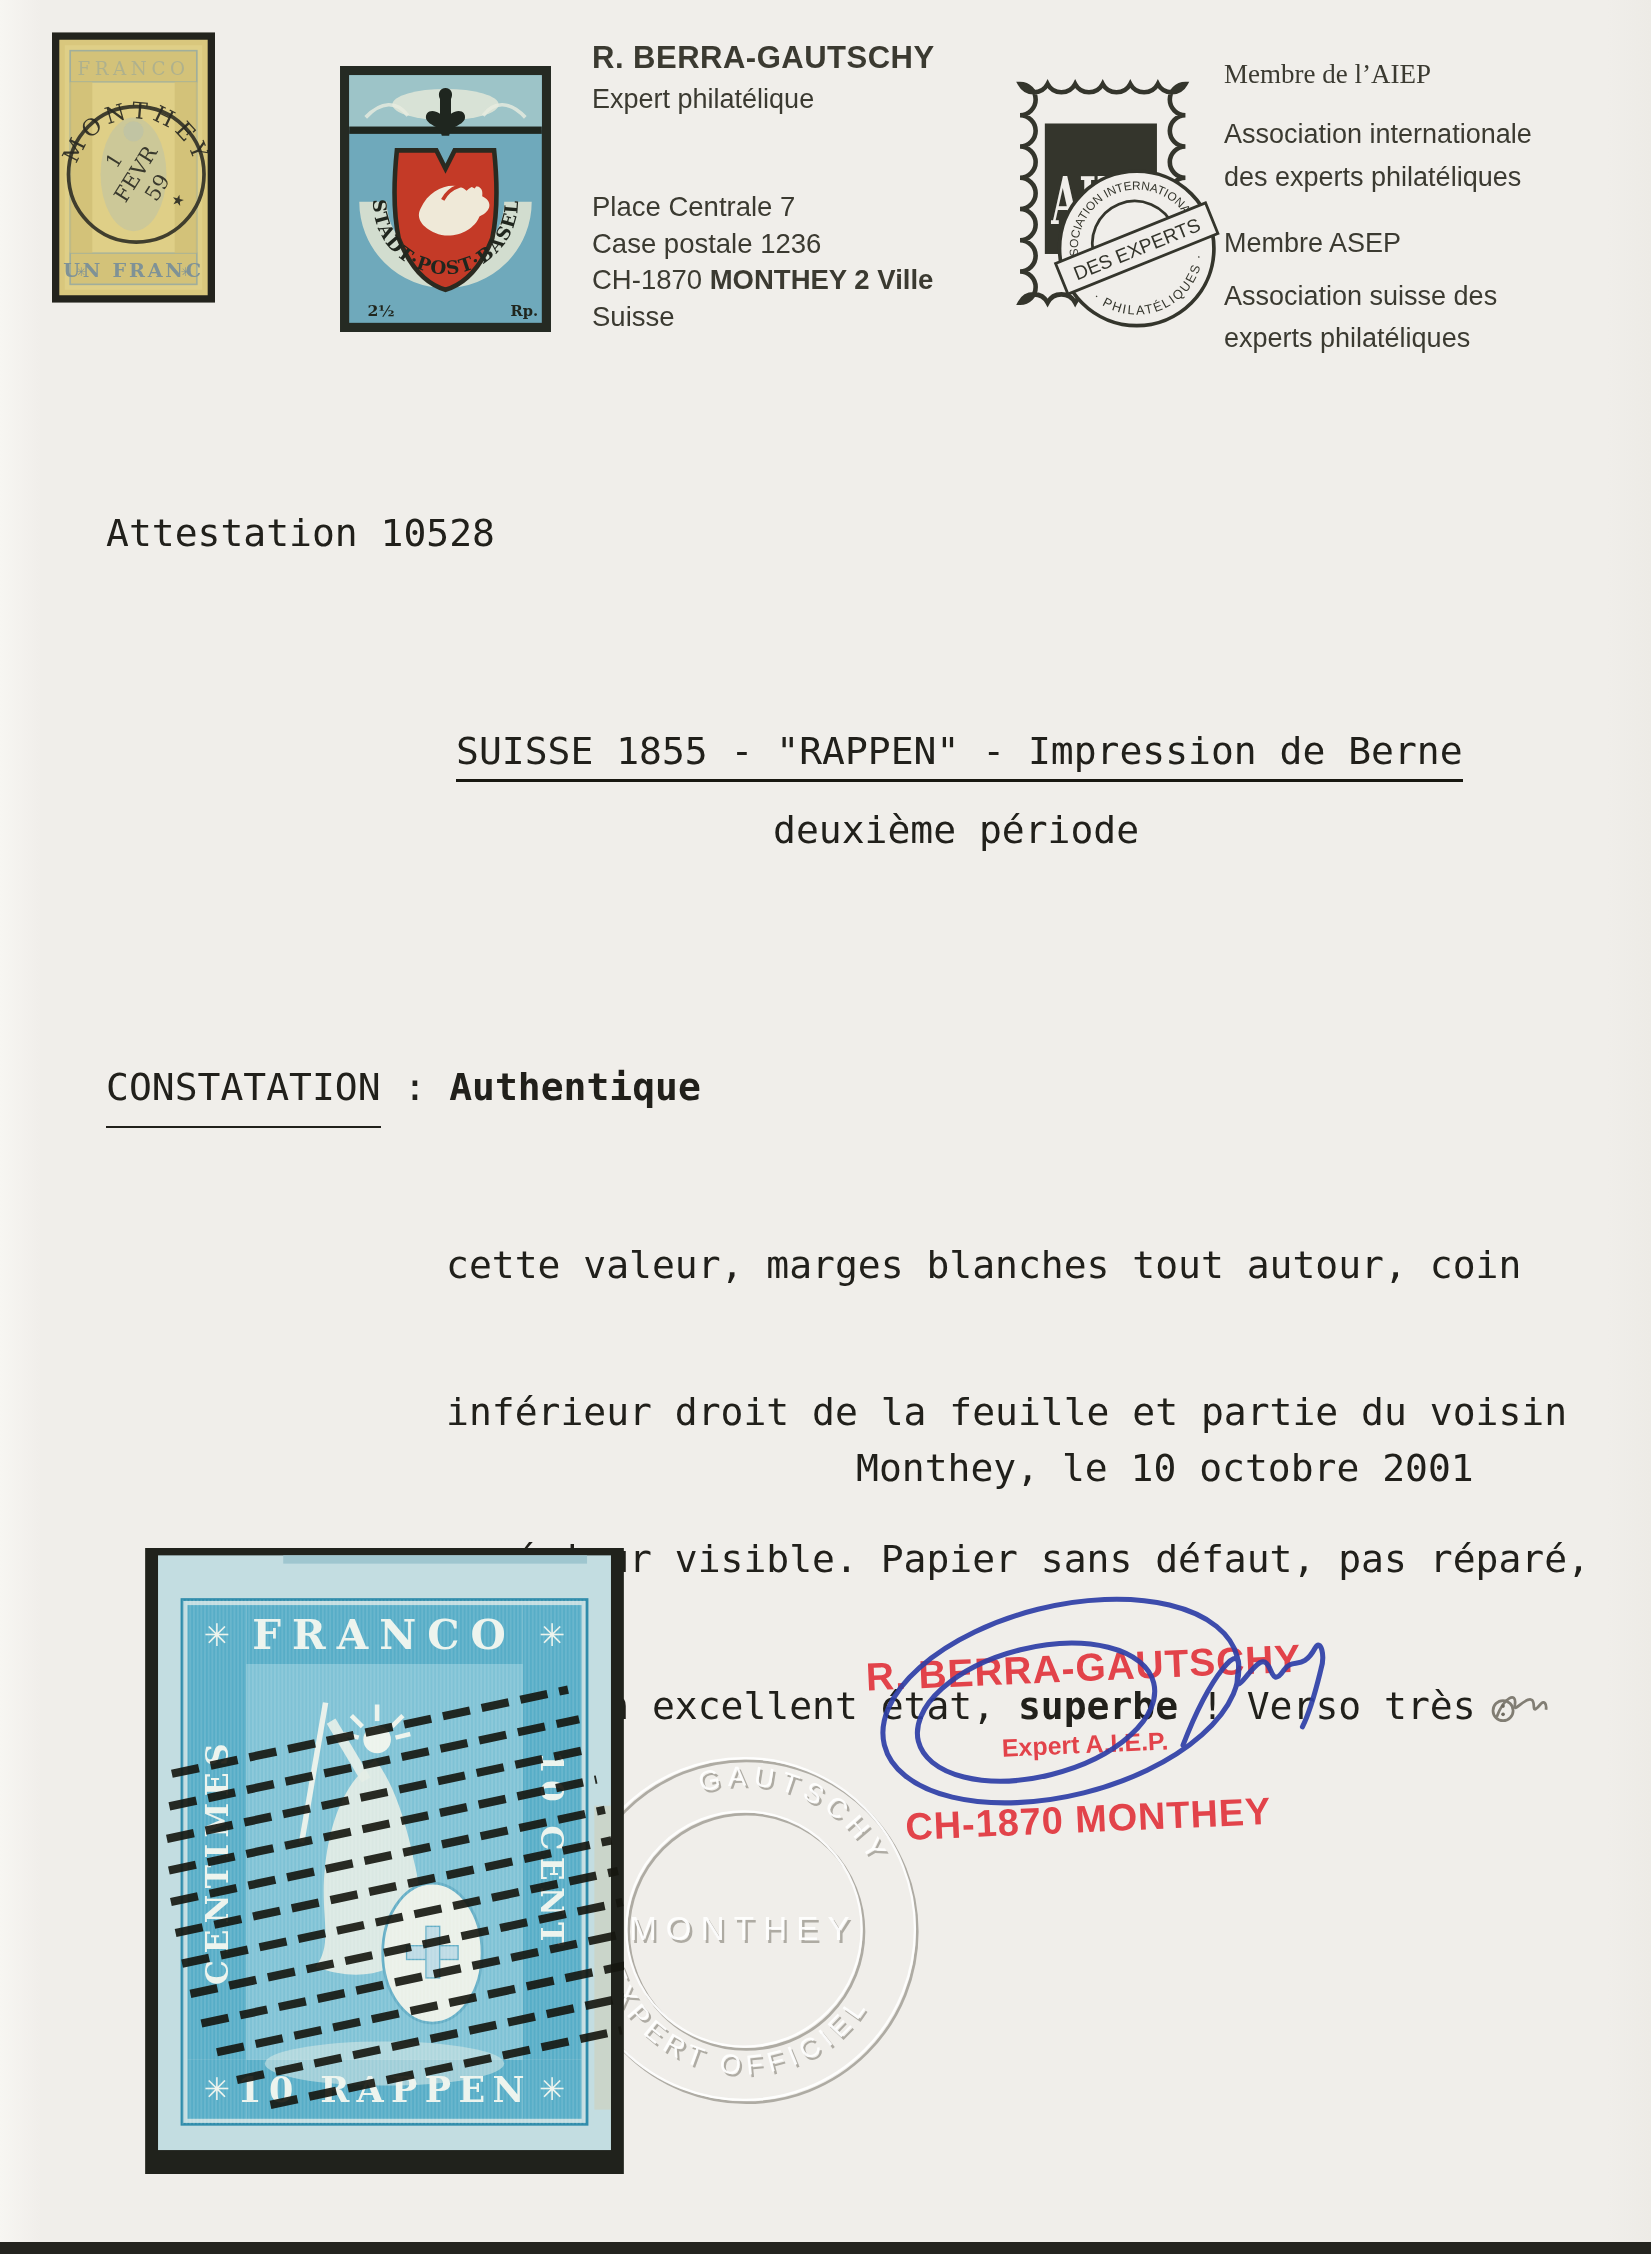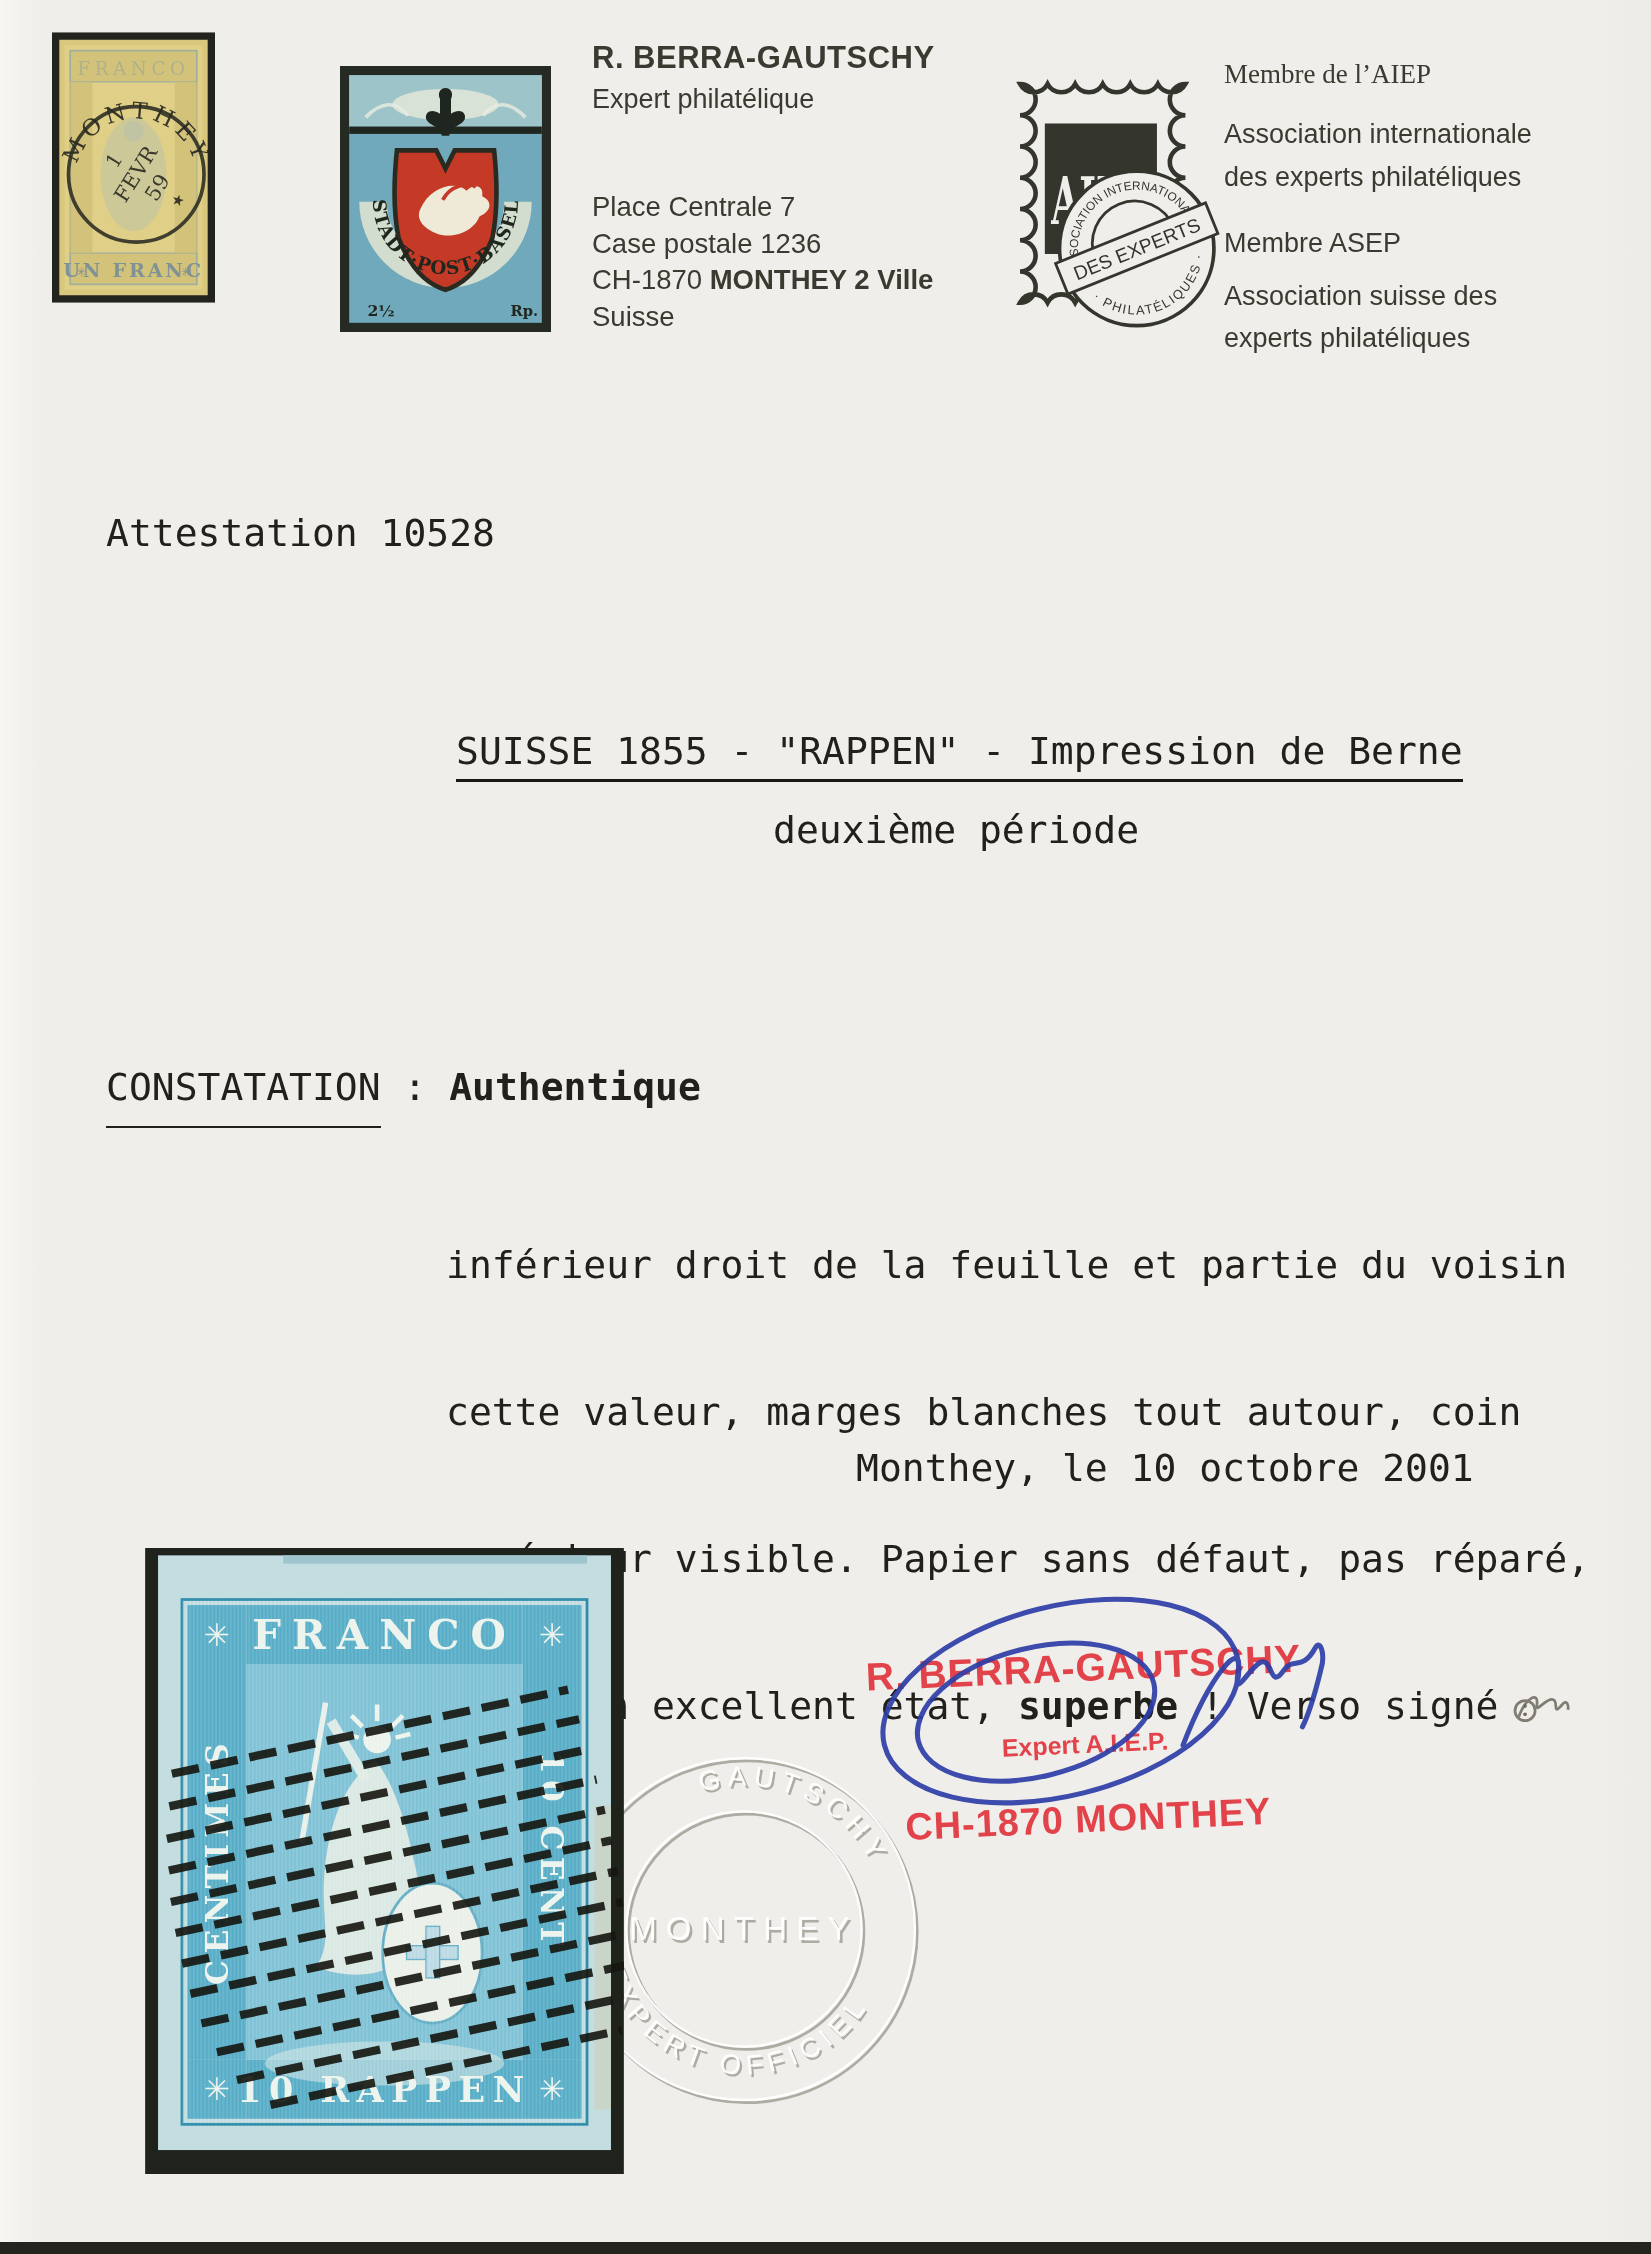--- a/index.html
+++ b/index.html
@@ -137,24 +137,24 @@
   <div class="abs mono" style="left:106px;top:463px;">Attestation 10528</div>
 
   <div class="abs mono title-line" style="left:456px;top:681px;">SUISSE 1855 - "RAPPEN" - Impression de Berne</div>
 
   <div class="abs mono" style="left:773px;top:760px;">deuxième période</div>
 
 
   <div class="abs mono" style="left:106px;top:1017px;"><span class="lbl">CONSTATATION</span><span> : </span><span class="b">Authentique</span></div>
 
   <div class="abs mono consv" style="left:106px;top:1095px;">
+    <div class="consv-line">cette valeur, marges blanches tout autour, coin</div>
     <div class="consv-line">inférieur droit de la feuille et partie du voisin</div>
-    <div class="consv-line">cette valeur, marges blanches tout autour, coin</div>
     <div class="consv-line">supérieur visible. Papier sans défaut, pas réparé,</div>
-    <div class="consv-line"><span>pièce en excellent état, </span><span class="b">superbe</span><span> ! Verso signé</span><svg class="sig-glyph" width="61" height="42" viewBox="0 0 66 46">
+    <div class="consv-line"><span>pièce en excellent état, </span><span class="b">superbe</span><span> ! Verso très</span><svg class="sig-glyph" width="61" height="42" viewBox="0 0 66 46">
           <g stroke="#6e6a5f" stroke-width="3" fill="none" opacity="0.85">
             <circle cx="15" cy="27" r="11"></circle>
             <path d="M8,34 C16,12 30,6 28,20 C26,32 38,12 46,15 C52,17 44,34 56,20 C60,15 63,20 62,26"></path>
           </g>
           <g fill="#6e6a5f">
             <circle cx="15" cy="22" r="2"></circle>
             <circle cx="15" cy="31" r="2"></circle>
           </g>
         </svg></div>
   </div>

